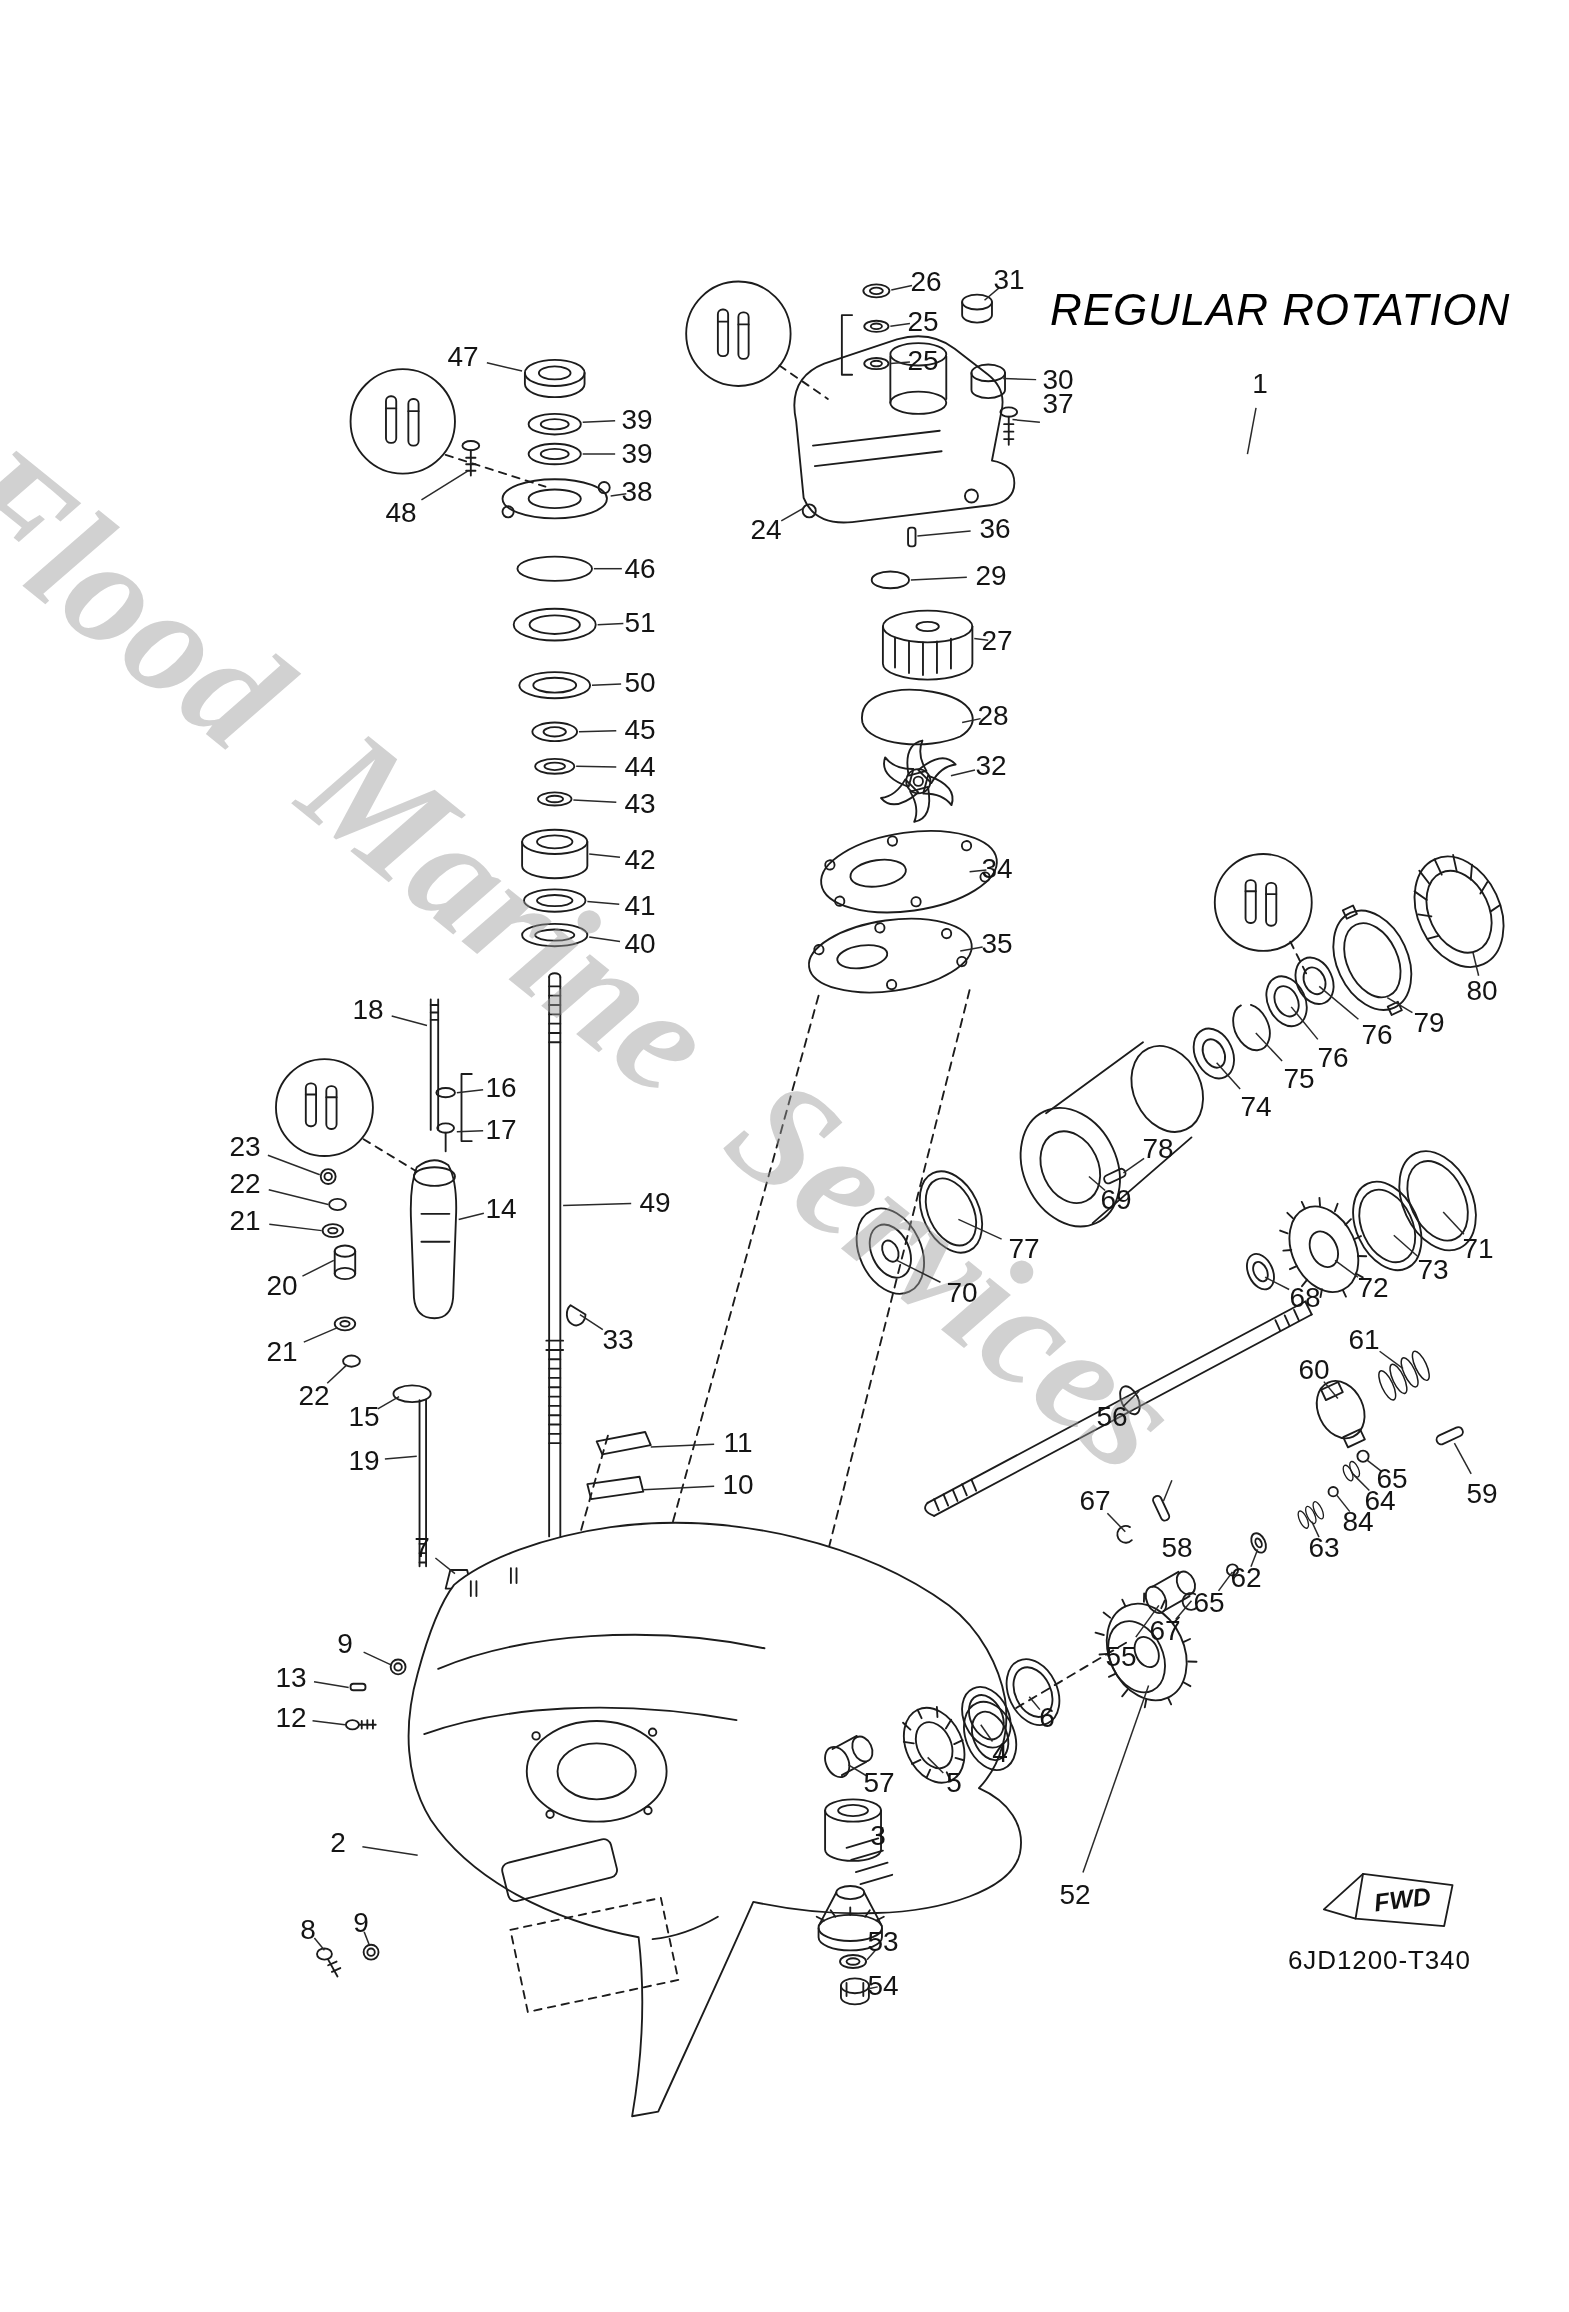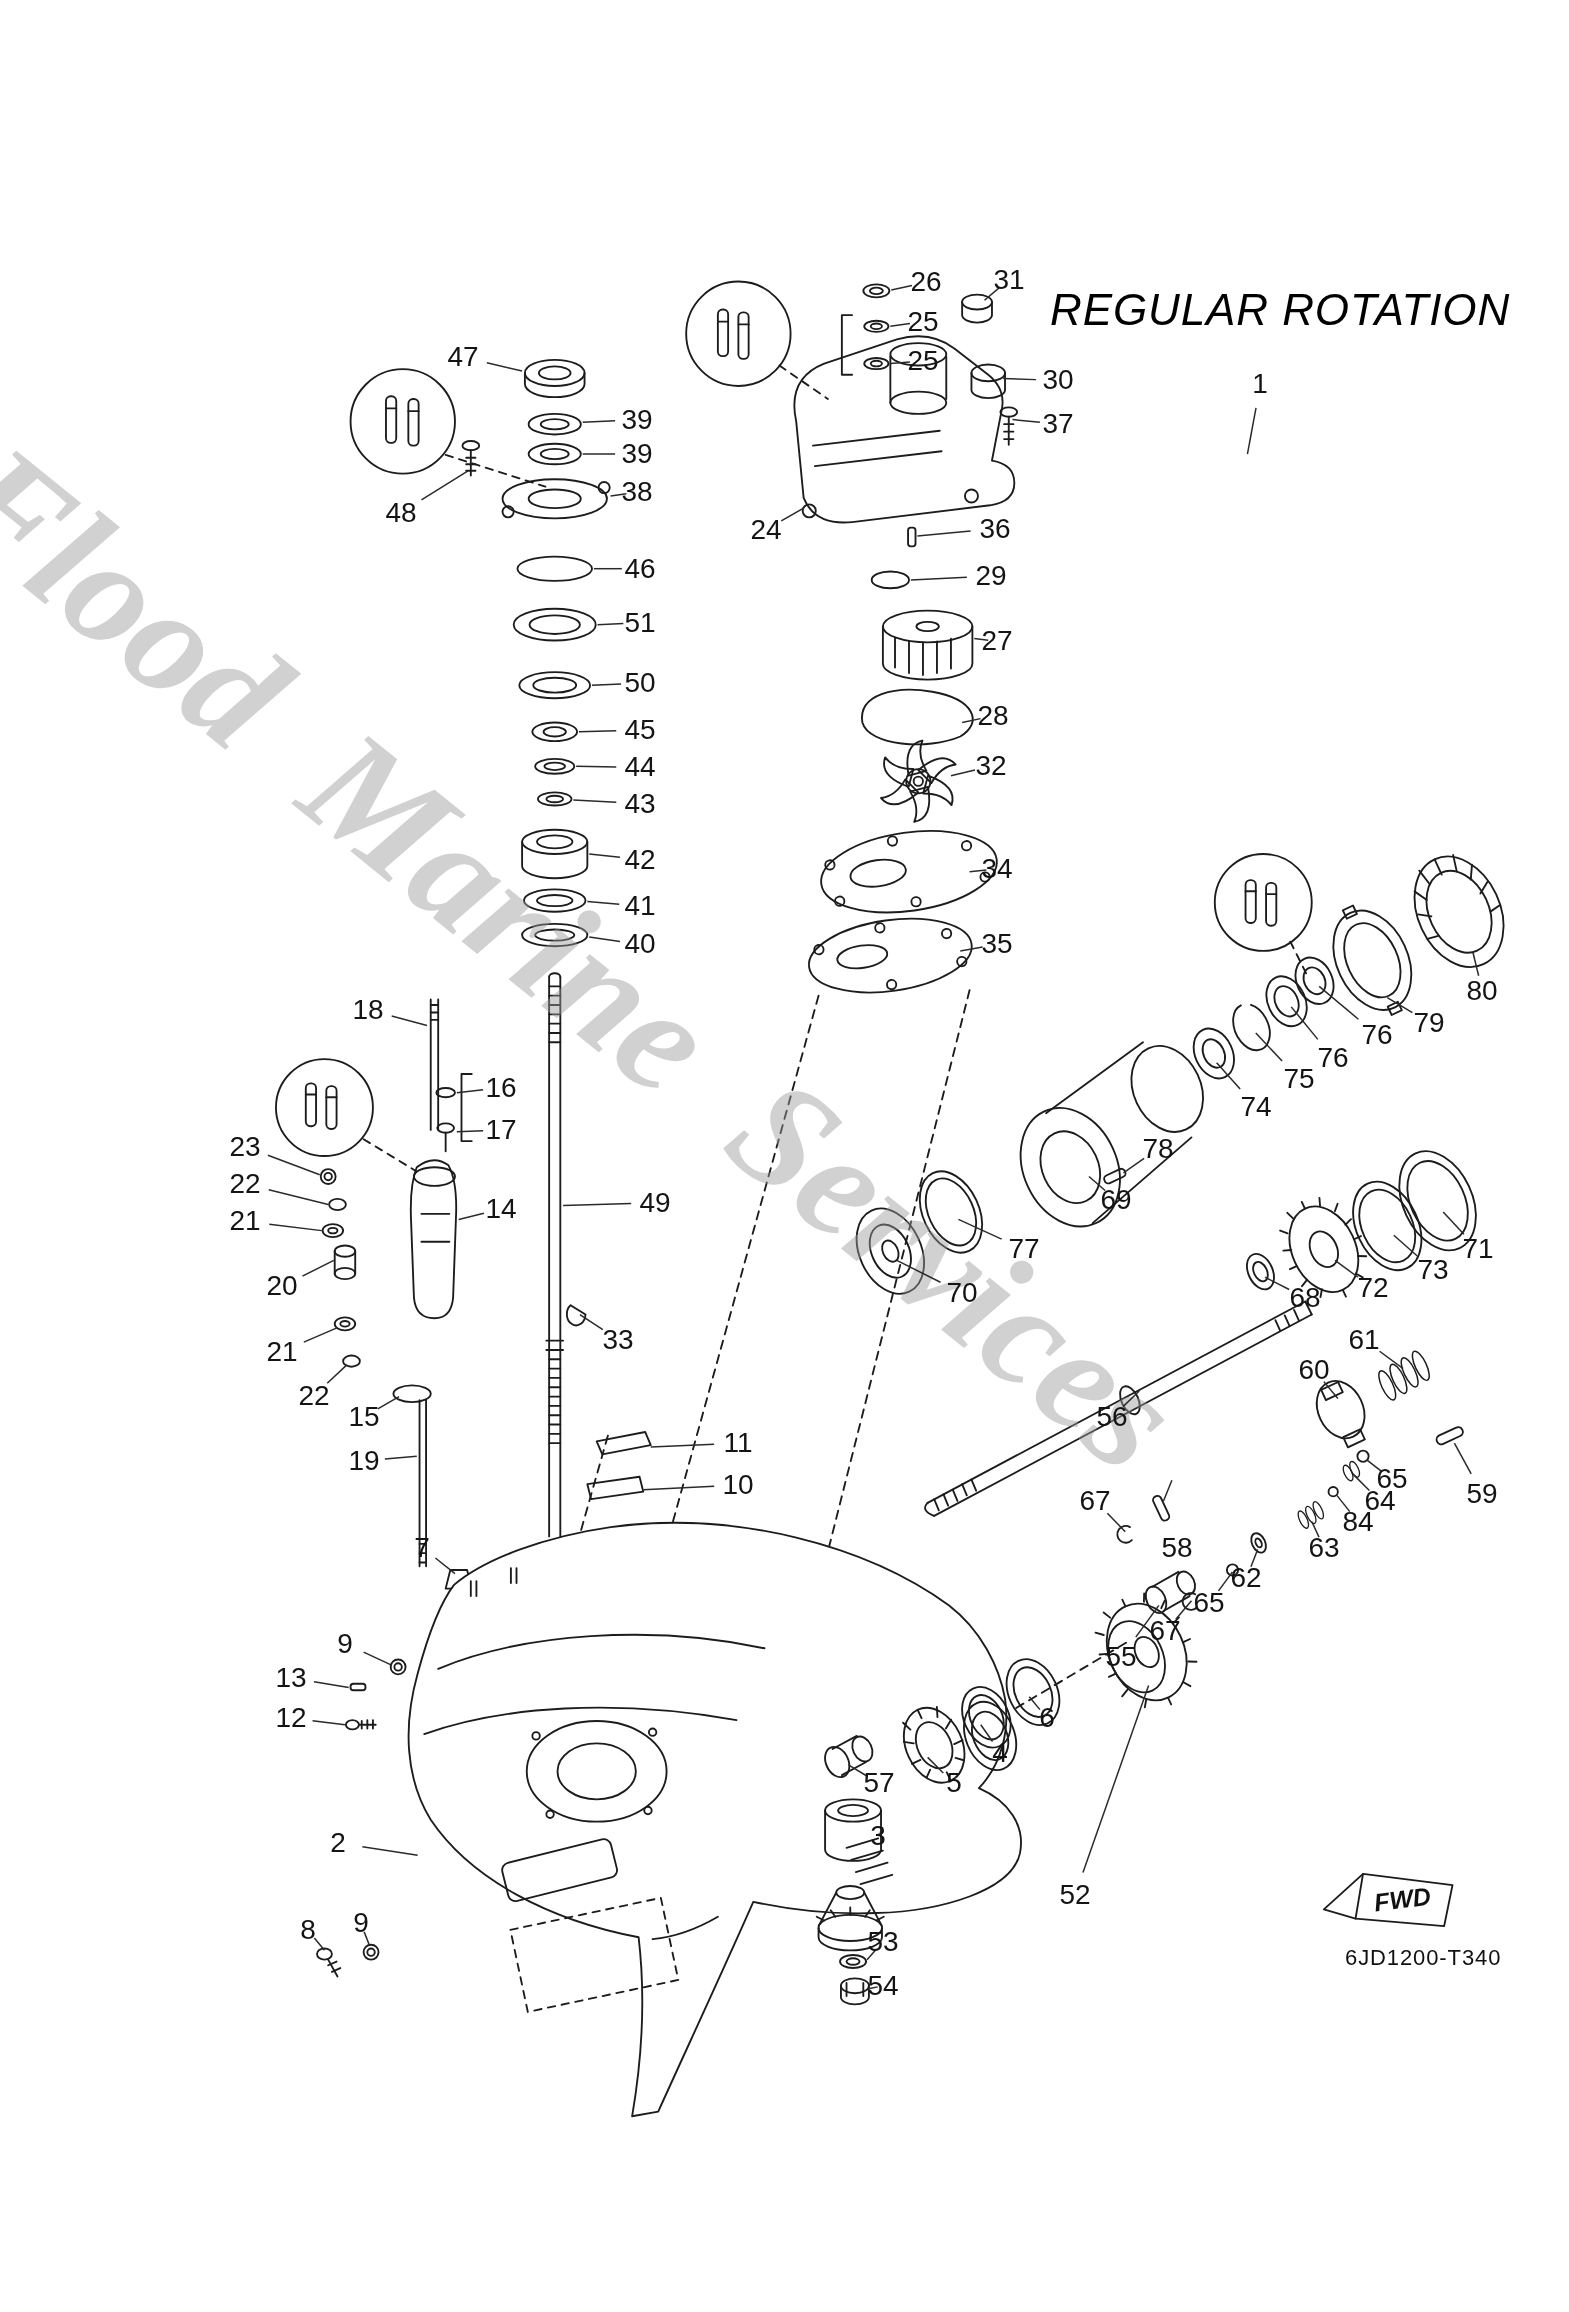--- a/index.html
+++ b/index.html
@@ -23,21 +23,21 @@
   .title{position:absolute;left:1050px;top:285px;z-index:5;font-size:44px;font-style:italic;
          letter-spacing:0.9px;color:#000;white-space:nowrap;}
   
   .info-box{position:absolute;left:1033px;top:454px;width:507px;height:216px;z-index:5;
             border:2.8px solid #000;background:#fff;display:flex;flex-direction:column;
             justify-content:center;align-items:center;text-align:center;gap:0.9px;}
   .info-box .l-title{font-size:25px;font-weight:bold;letter-spacing:2.8px;white-space:pre;}
   .info-box .l-sp{margin-bottom:9.3px;}
   .info-box .l-fig{font-size:21.4px;font-weight:bold;white-space:pre;}
   
-  .code{position:absolute;left:1345px;top:1945px;z-index:5;font-size:22px;letter-spacing:0.9px;color:#111;}
+  .code{position:absolute;left:1288px;top:1945px;z-index:5;font-size:26px;letter-spacing:0.9px;color:#111;}
   .fwd-label{position:absolute;left:1374px;top:1885px;z-index:5;font-size:25px;font-weight:bold;
              font-style:italic;transform:rotate(-7deg);color:#111;}
 </style>
 </head>
 <body>
 
 <div class="page">
 
   <svg id="art" class="layer" viewBox="0 0 1684 2481" xmlns="http://www.w3.org/2000/svg">
     <defs>
@@ -549,21 +549,21 @@
       <line x1="941.4" y1="2131.2" x2="933" y2="2133"></line>
       <line x1="1347.229075059325" y1="437.55852646790197" x2="1338" y2="487"></line>
     </svg>
 
   <div id="callout-layer" class="layer">
       <div class="callout" style="left: 926px; top: 282px;">26</div>
       <div class="callout" style="left: 1009px; top: 280px;">31</div>
       <div class="callout" style="left: 923px; top: 322px;">25</div>
       <div class="callout" style="left: 923px; top: 361px;">25</div>
       <div class="callout" style="left: 1058px; top: 380px;">30</div>
-      <div class="callout" style="left: 1058px; top: 424px;">37</div>
+      <div class="callout" style="left: 1058px; top: 404px;">37</div>
       <div class="callout" style="left: 463px; top: 357px;">47</div>
       <div class="callout" style="left: 637px; top: 420px;">39</div>
       <div class="callout" style="left: 637px; top: 454px;">39</div>
       <div class="callout" style="left: 637px; top: 492px;">38</div>
       <div class="callout" style="left: 401px; top: 513px;">48</div>
       <div class="callout" style="left: 766px; top: 530px;">24</div>
       <div class="callout" style="left: 995px; top: 529px;">36</div>
       <div class="callout" style="left: 640px; top: 569px;">46</div>
       <div class="callout" style="left: 991px; top: 576px;">29</div>
       <div class="callout" style="left: 640px; top: 623px;">51</div>

